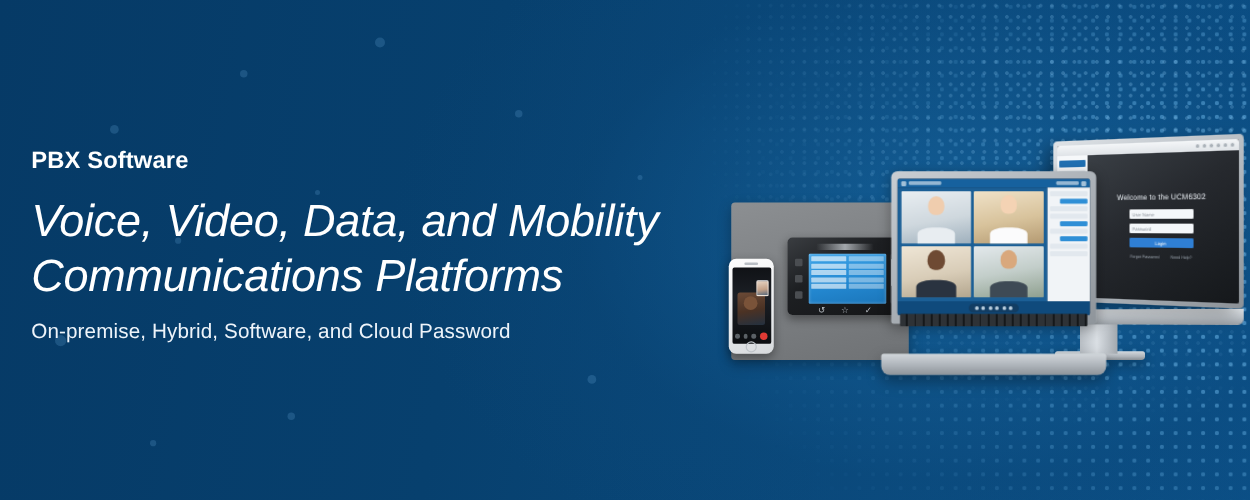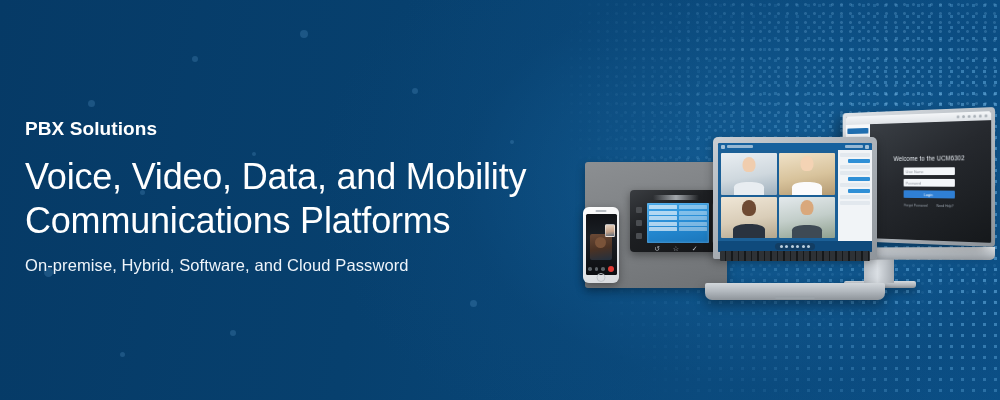--- a/index.html
+++ b/index.html
@@ -44,20 +44,21 @@
   .copy { position:absolute; left:25px; top:118px; width:560px; z-index:6; }
   .eyebrow {
     font-size:19px; font-weight:bold; color:#ffffff;
     letter-spacing:0.1px; line-height:1.2;
   }
   .headline {
     margin-top:14px;
     font-size:36px; font-weight:300; color:#ffffff;
     line-height:1.22; letter-spacing:-0.2px;
     white-space:pre-line;
+    font-style:italic;
   }
   .subcopy {
     margin-top:13px;
     font-size:16.5px; font-weight:300; color:#eef4fa;
     letter-spacing:0.1px;
   }
 
   
   .devices { position:absolute; left:575px; top:95px; width:425px; height:215px; z-index:5; }
 
@@ -255,21 +256,21 @@
     <i style="left:300px;top:30px;width:8px;height:8px;"></i>
     <i style="left:356px;top:210px;width:5px;height:5px;"></i>
     <i style="left:412px;top:88px;width:6px;height:6px;"></i>
     <i style="left:470px;top:300px;width:7px;height:7px;"></i>
     <i style="left:510px;top:140px;width:4px;height:4px;"></i>
     <i style="left:230px;top:330px;width:6px;height:6px;"></i>
     <i style="left:120px;top:352px;width:5px;height:5px;"></i>
   </div>
 
   <div class="copy">
-    <div class="eyebrow">PBX Solutions</div>
+    <div class="eyebrow">PBX Software</div>
     <div class="headline">Voice, Video, Data, and Mobility
 Communications Platforms</div>
     <div class="subcopy">On-premise, Hybrid, Software, and Cloud Password</div>
   </div>
 
   <div class="devices">
 
     <div class="panel"></div>
 
     <div class="monitor">

